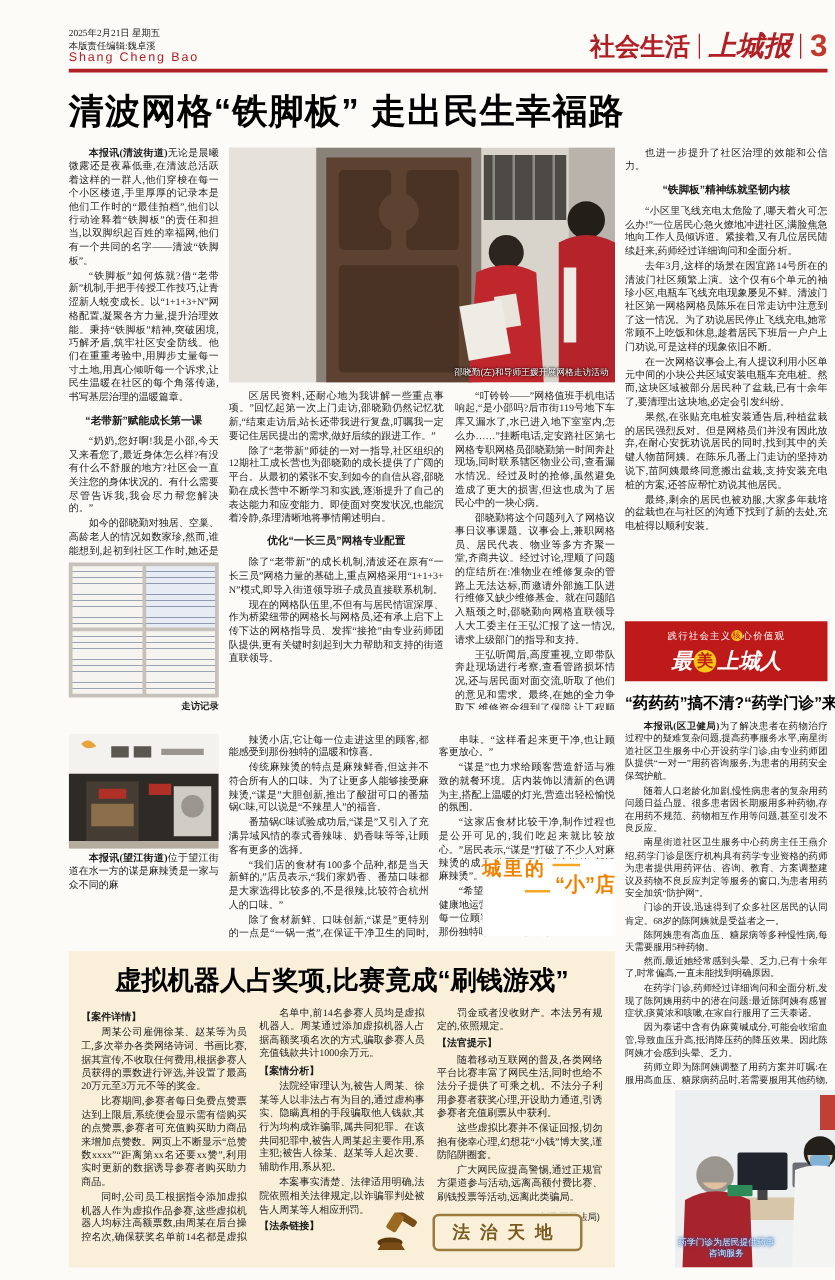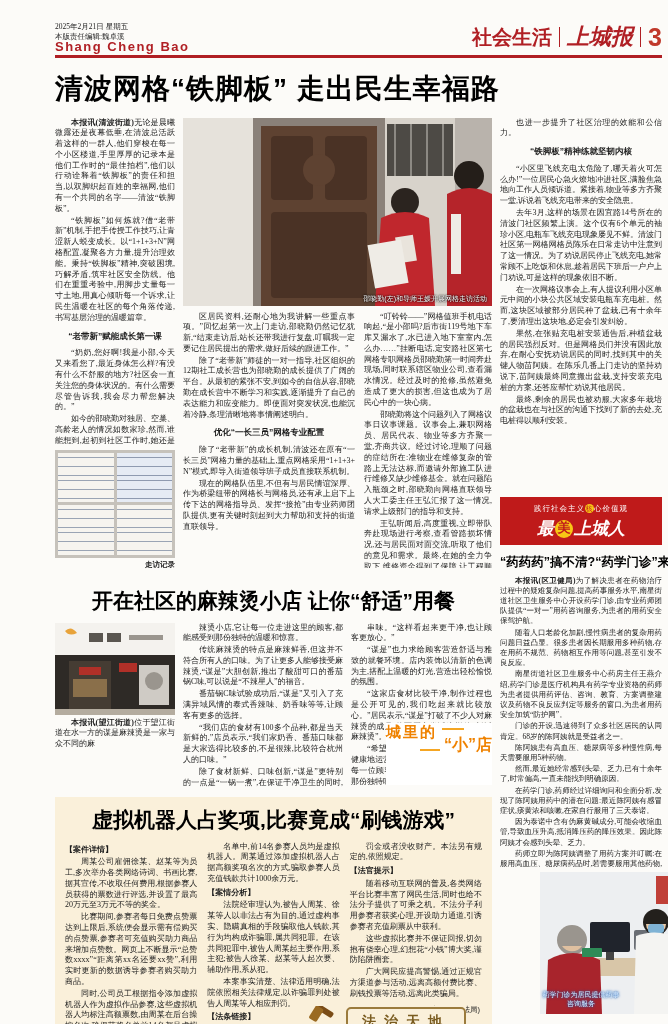--- a/index.html
+++ b/index.html
@@ -2,21 +2,21 @@
 <html><head>
 <meta charset="utf-8">
 <style>
   html,body{margin:0;padding:0;background:#e8e6e1;}
   .page{position:relative;width:668px;height:1024px;background:#fcfbf8;overflow:hidden;
         font-family:"Liberation Serif",serif;color:#1c1c1c;box-sizing:border-box;
         padding:22px 6px 0 55px;}
   
   .masthead{display:flex;justify-content:space-between;align-items:flex-end;}
   .mh-left{font-size:7.5px;line-height:10px;color:#222;}
-  .mh-left .pinyin{color:#b01f24;font-weight:bold;font-family:"Liberation Sans",sans-serif;letter-spacing:1.5px;font-size:13px;}
+  .mh-left .pinyin{color:#b01f24;font-weight:normal;font-family:"Liberation Sans",sans-serif;letter-spacing:1.5px;font-size:10px;}
   .mh-right{display:flex;align-items:center;color:#b01f24;}
   .mh-right .section{font-family:"Liberation Sans",sans-serif;font-weight:900;font-size:20px;}
   .mh-right .paper{font-family:"DejaVu Serif",serif;font-style:italic;font-weight:bold;font-size:22px;}
   .mh-right .pageno{font-family:"Liberation Sans",sans-serif;font-weight:bold;font-size:25px;color:#c0392b;}
   .vsep{width:1px;height:20px;background:#b01f24;margin:0 7px;}
   .red-rule{height:2.5px;background:#b01f24;margin-top:3px;}
   
   .para{margin:0 0 1px;text-indent:2em;text-align:justify;word-break:break-all;}
   .col{font-size:8px;line-height:10.8px;}
   .lead-tag{font-weight:bold;font-family:Liberation Serif, serif;}
@@ -41,21 +41,21 @@
   .overlay-cap{position:absolute;bottom:3px;right:5px;color:#fff;font-size:7px;line-height:9px;
                font-family:"Liberation Sans",sans-serif;text-shadow:0 0 2px #000,0 0 2px #000;}
   .overlay-cap.blue{left:0;right:0;text-align:center;color:#dceeff;text-shadow:0 0 2px #1a5fb4,0 0 3px #1a5fb4;}
   .mid-cols{display:flex;gap:9px;height:256px;overflow:hidden;margin-top:6px;}
   .colB{width:172px;}
   .colC{width:128px;}
   .a1col4{height:372px;overflow:hidden;}
   
   .red-banner{background:#bf1a1a;color:#fff;text-align:center;padding:7px 0 5px;margin:7px 0;}
   .banner-l1{font-size:7.5px;letter-spacing:1px;font-family:"Liberation Sans",sans-serif;}
-  .banner-l2{font-size:17px;font-weight:bold;font-family:Liberation Mono, monospace;font-style:italic;margin-top:3px;}
+  .banner-l2{font-size:17px;font-weight:bold;font-family:Liberation Sans, sans-serif;font-style:italic;margin-top:3px;}
   .ycirc{display:inline-block;background:#f8c715;color:#bf1a1a;border-radius:50%;text-align:center;vertical-align:middle;}
   .ycirc.s{width:9px;height:9px;line-height:9px;font-size:7px;}
   .ycirc.b{width:18px;height:18px;line-height:18px;font-size:13px;font-style:normal;margin:0 1px;}
   
   .a3-headline{font-family:"Liberation Sans",sans-serif;font-weight:900;font-size:12.5px;text-align:center;
                margin:2px 0 5px;white-space:nowrap;color:#000;}
   .a3body{height:292px;overflow:hidden;font-size:7.5px;line-height:10.2px;}
   .photo3-fig{margin-top:4px;}
   
   .a2{margin-top:9px;}
@@ -177,21 +177,20 @@
                   <p class="para">“叮铃铃——”网格值班手机电话响起,“是小邵吗?后市街119号地下车库又漏水了,水已进入地下室室内,怎么办……”挂断电话,定安路社区第七网格专职网格员邵晓勤第一时间奔赴现场,同时联系辖区物业公司,查看漏水情况。经过及时的抢修,虽然避免造成了更大的损害,但这也成为了居民心中的一块心病。</p>
                   <p class="para">邵晓勤将这个问题列入了网格议事日议事课题。议事会上,兼职网格员、居民代表、物业等多方齐聚一堂,齐商共议。经过讨论,理顺了问题的症结所在:准物业在维修复杂的管路上无法达标,而邀请外部施工队进行维修又缺少维修基金。就在问题陷入瓶颈之时,邵晓勤向网格直联领导人大工委主任王弘汇报了这一情况,请求上级部门的指导和支持。</p>
                   <p class="para">王弘听闻后,高度重视,立即带队奔赴现场进行考察,查看管路损坏情况,还与居民面对面交流,听取了他们的意见和需求。最终,在她的全力争取下,维修资金得到了保障,让工程顺利启动。</p>
                 </div>
             </div>
           </div>
         </div>
       </section>
 
       <section class="a2">
-        <h2 class="a2-headline">开在社区的麻辣烫小店 让你“舒适”用餐</h2>
         <div class="a2-body">
           <div class="a2col1 col">
             <figure class="photo" style="margin:0">
               <svg width="120" height="92" viewBox="0 0 120 92">
                 <rect width="120" height="92" fill="#efede8"></rect>
                 <rect x="0" y="0" width="120" height="32" fill="#f4f2ee"></rect>
                 <path d="M10 8 q6 -6 12 2 q-8 4 -12 -2" fill="#e8a33a"></path>
                 <rect x="34" y="10" width="14" height="9" fill="#5a5650"></rect>
                 <rect x="52" y="10" width="14" height="9" fill="#5a5650"></rect>
                 <rect x="74" y="12" width="34" height="5" fill="#9a958e"></rect>
@@ -281,21 +280,21 @@
       </section>
     </div>
 
     <div class="right-zone">
       <div class="a1col4 col">
         <div>
             <p class="para">也进一步提升了社区治理的效能和公信力。</p>
           </div>
         <h3 class="subhead">“铁脚板”精神练就坚韧内核</h3>
         <div>
-            <p class="para">“小区里飞线充电太危险了,哪天着火可怎么办!”一位居民心急火燎地冲进社区,满脸焦急地向工作人员倾诉道。紧接着,物业等多方齐聚一堂,诉说着飞线充电带来的安全隐患。</p>
+            <p class="para">“小区里飞线充电太危险了,哪天着火可怎么办!”一位居民心急火燎地冲进社区,满脸焦急地向工作人员倾诉道。紧接着,又有几位居民陆续赶来,药师经过详细询问和全面分析。</p>
             <p class="para">去年3月,这样的场景在因宜路14号所在的清波门社区频繁上演。这个仅有6个单元的袖珍小区,电瓶车飞线充电现象屡见不鲜。清波门社区第一网格网格员陈乐在日常走访中注意到了这一情况。为了劝说居民停止飞线充电,她常常顾不上吃饭和休息,趁着居民下班后一户户上门劝说,可是这样的现象依旧不断。</p>
             <p class="para">在一次网格议事会上,有人提议利用小区单元中间的小块公共区域安装电瓶车充电桩。然而,这块区域被部分居民种了盆栽,已有十余年了,要清理出这块地,必定会引发纠纷。</p>
             <p class="para">果然,在张贴充电桩安装通告后,种植盆栽的居民强烈反对。但是网格员们并没有因此放弃,在耐心安抚劝说居民的同时,找到其中的关键人物苗阿姨。在陈乐几番上门走访的坚持劝说下,苗阿姨最终同意搬出盆栽,支持安装充电桩的方案,还答应帮忙劝说其他居民。</p>
             <p class="para">最终,剩余的居民也被劝服,大家多年栽培的盆栽也在与社区的沟通下找到了新的去处,充电桩得以顺利安装。</p>
           </div>
       </div>
 
       <div class="red-banner">
         <div class="banner-l1">
           <span>践行社会主义</span><span class="ycirc s">核</span><span>心价值观</span>

